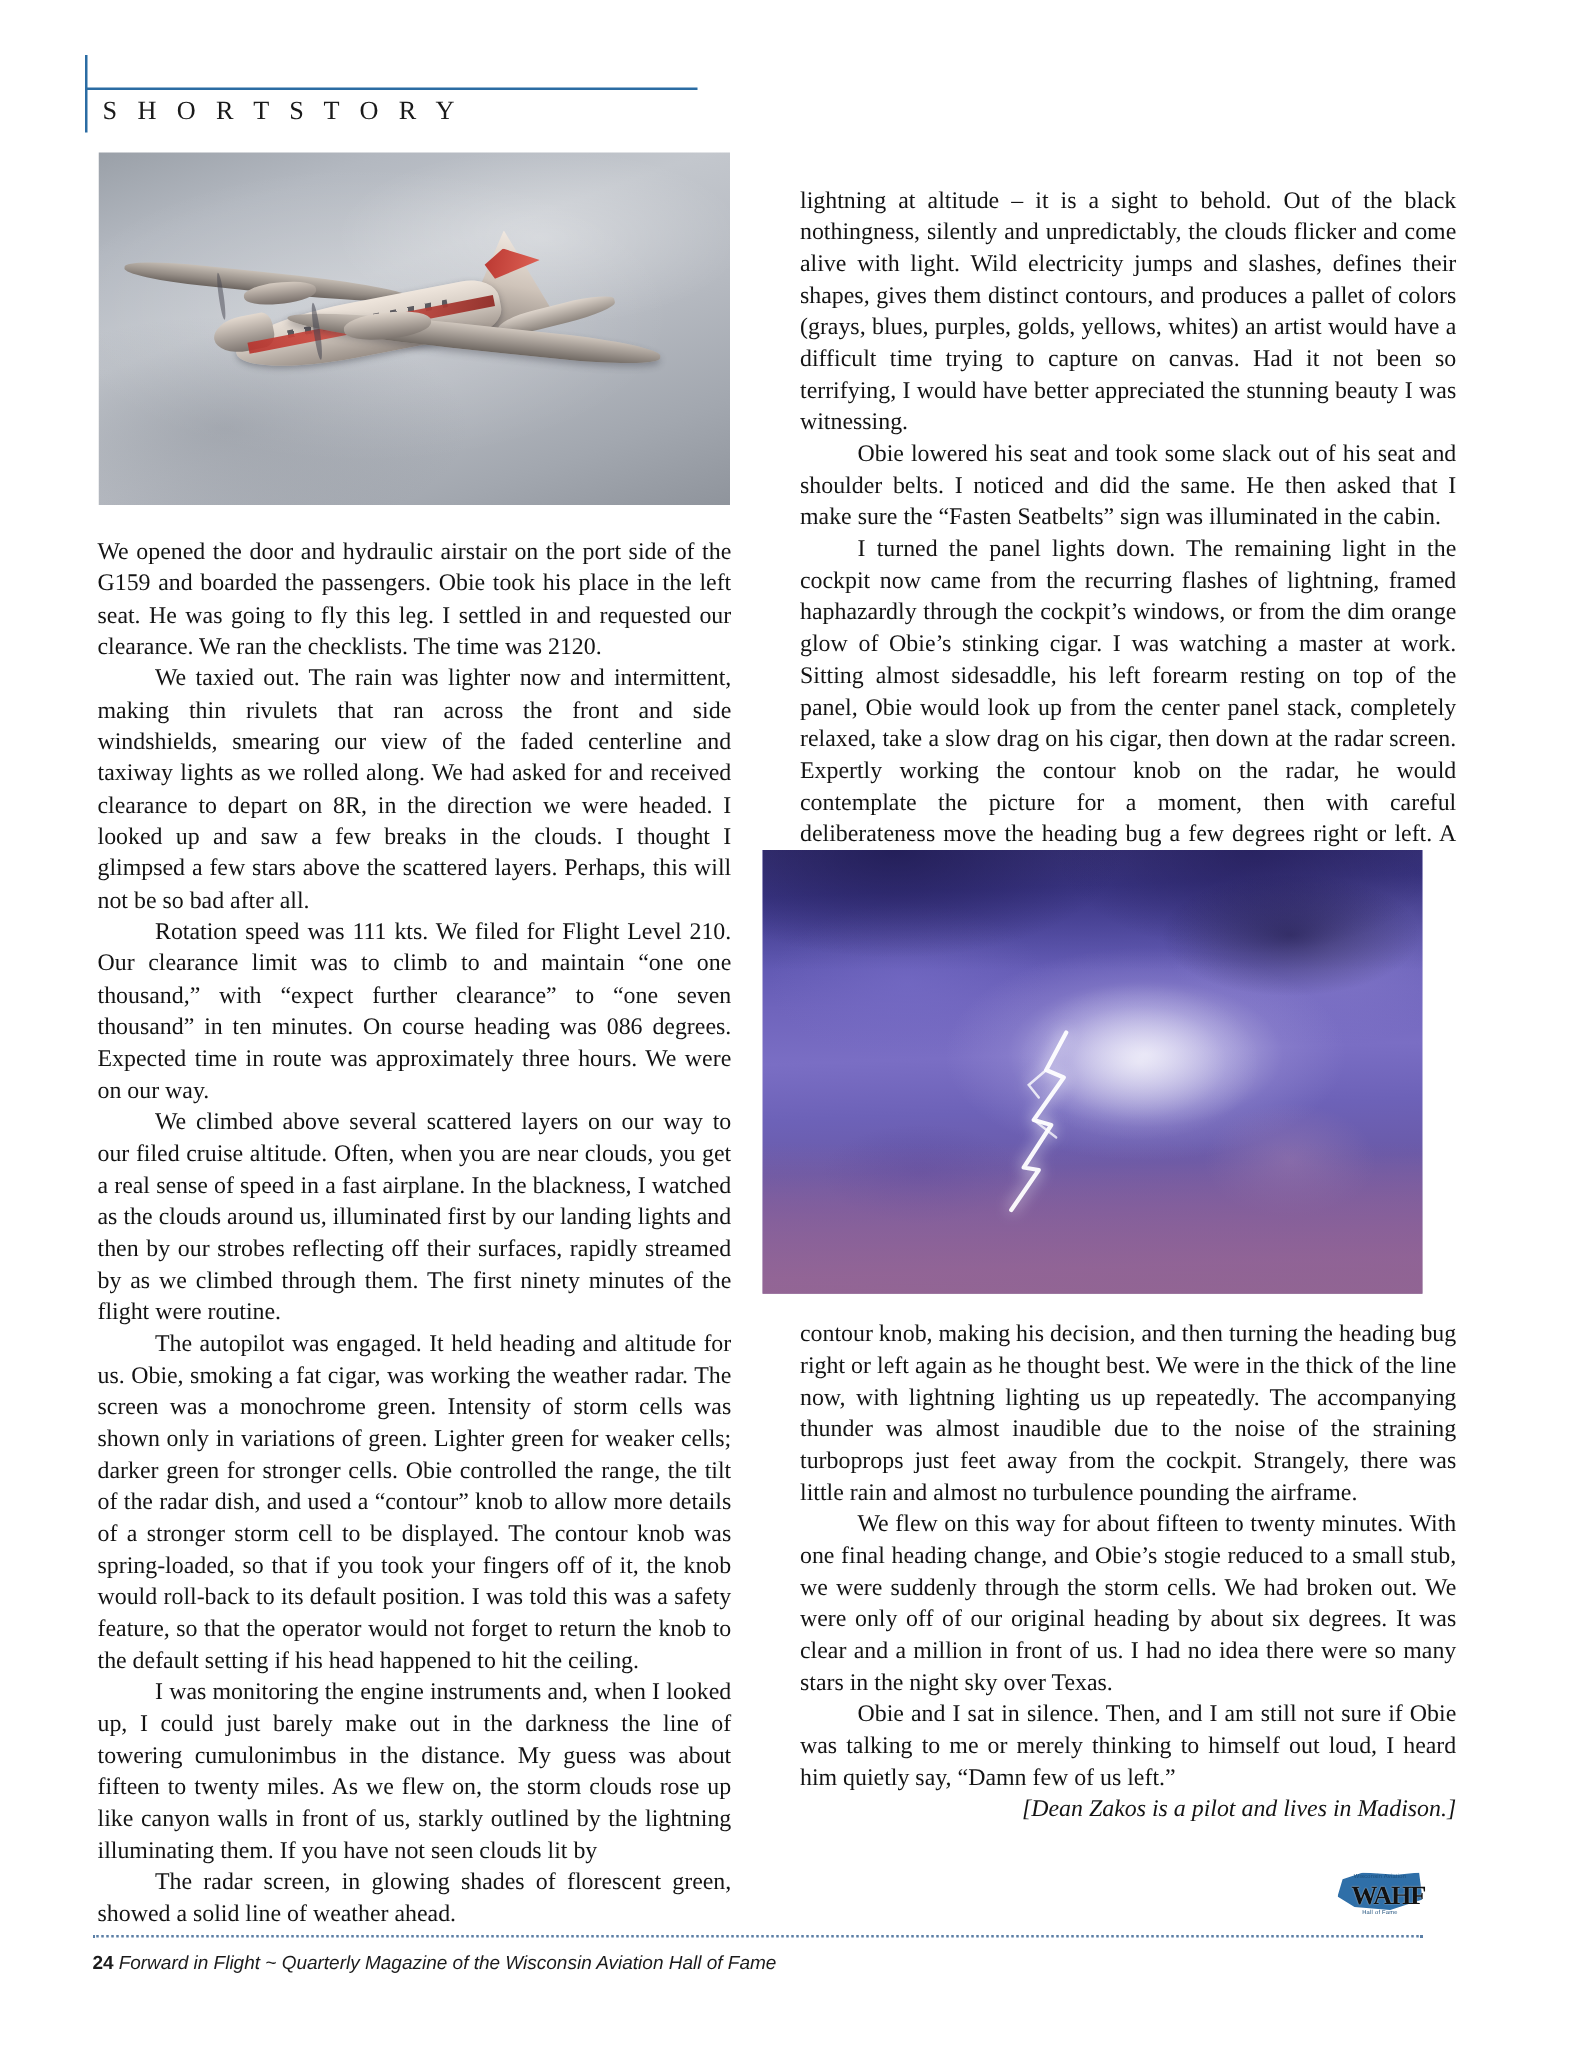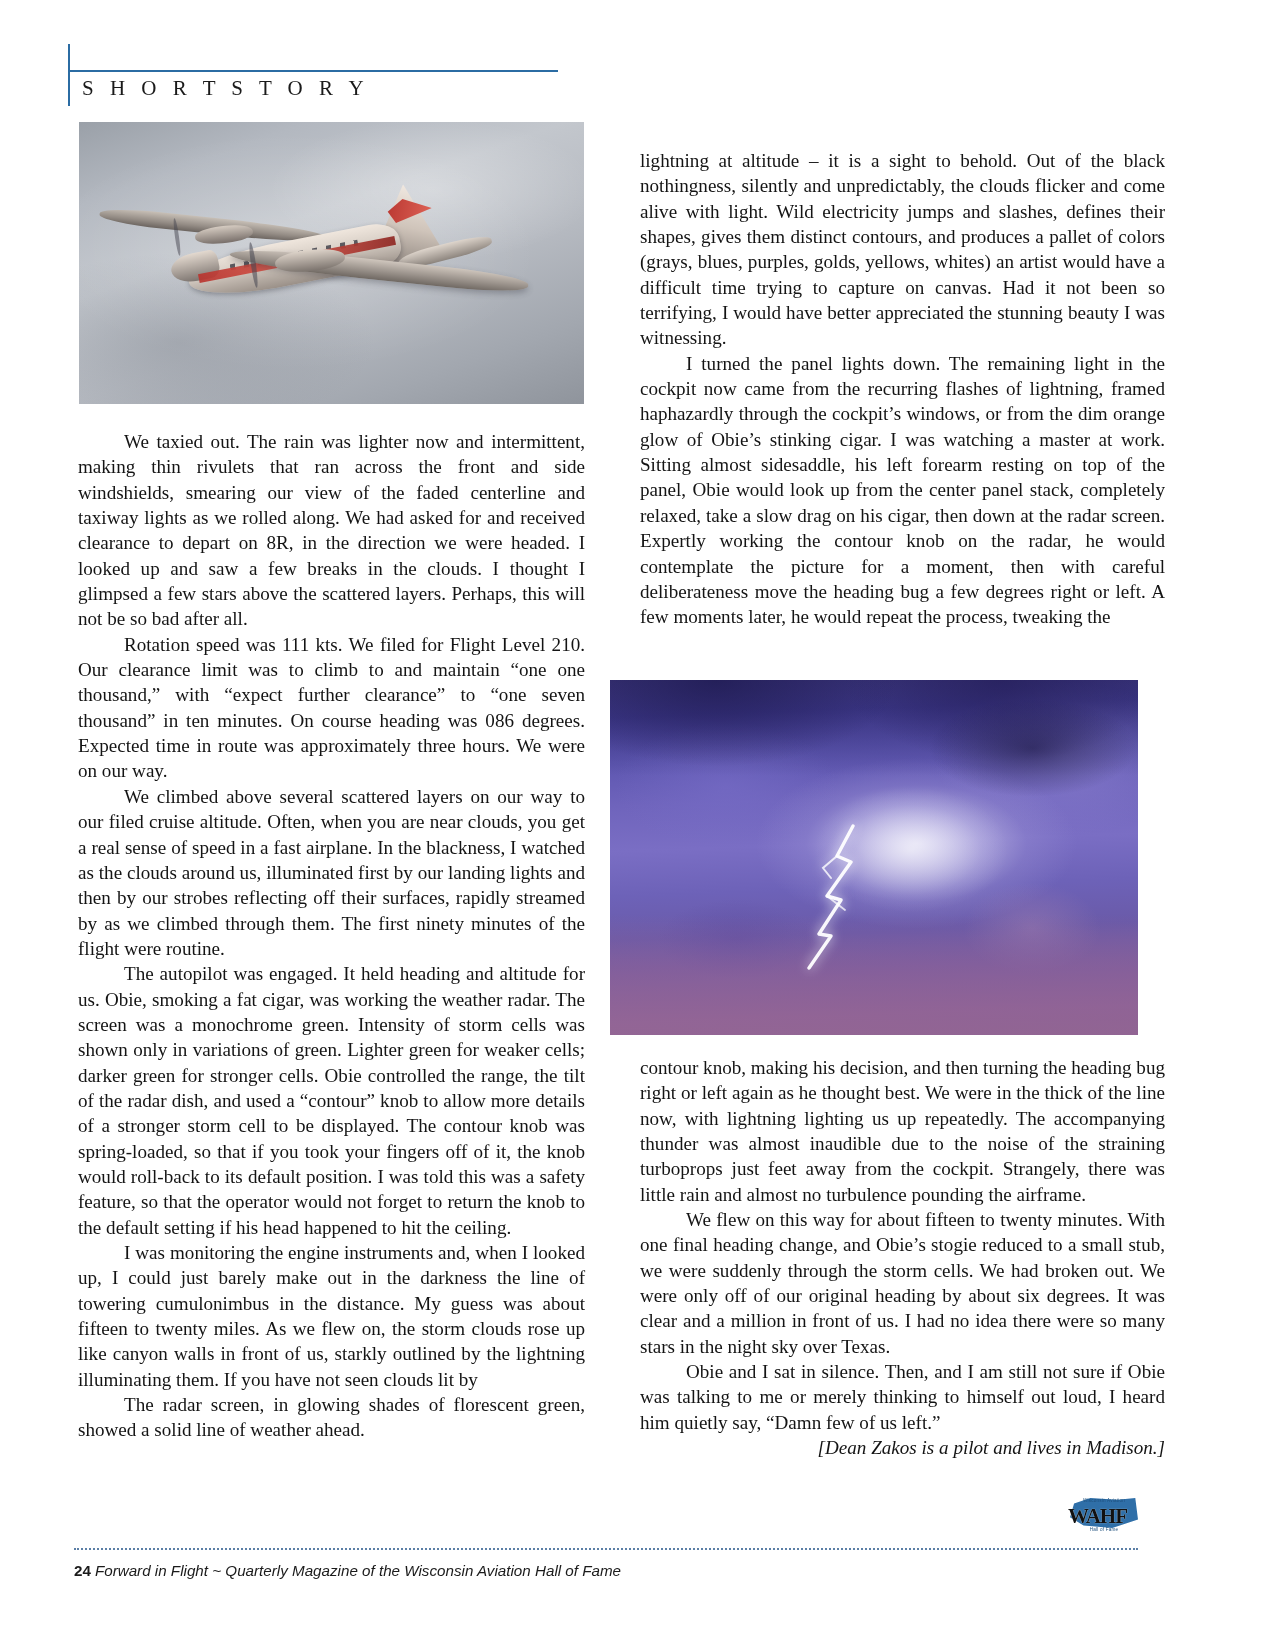--- a/index.html
+++ b/index.html
@@ -339,21 +339,21 @@
     position: absolute;
     left: 2px; top: 0;
     width: 68px; height: 30px;
     background: #2f6fa8;
     clip-path: polygon(6% 18%, 30% 0%, 70% 6%, 96% 0%, 100% 72%, 62% 100%, 20% 92%, 0% 64%);
   }
   .wahf .mark {
     position: absolute;
     left: 0; top: 6px;
     width: 72px;
-    text-align: left;
+    text-align: right;
     font-family: "Liberation Serif", serif;
     font-weight: bold;
     font-size: 21px;
     letter-spacing: -1px;
     color: #111;
     text-shadow: 0 0 1px rgba(255,255,255,0.9);
   }
   .wahf .sub-top {
     position: absolute;
     left: 0; top: 0;
@@ -397,30 +397,32 @@
     <div class="plane-body"></div>
     <div class="plane-nose"></div>
     <div class="plane-windows"></div>
     <div class="plane-stripe"></div>
     <div class="plane-wing-near"></div>
     <div class="plane-engine-a"></div>
     <div class="plane-prop-a"></div>
   </div>
 
   <div class="col col-left" style="top:429px;">
+    <p class="noindent">We opened the door and hydraulic airstair on the port side of the G159 and boarded the passengers.  Obie took his place in the left seat.  He was going to fly this leg.  I settled in and requested our clearance.  We ran the checklists.  The time was 2120.</p>
     <p>We taxied out.  The rain was lighter now and intermittent, making thin rivulets that ran across the front and side windshields, smearing our view of the faded centerline and taxiway lights as we rolled along.  We had asked for and received clearance to depart on 8R, in the direction we were headed.  I looked up and saw a few breaks in the clouds.  I thought I glimpsed a few stars above the scattered layers.  Perhaps, this will not be so bad after all.</p>
     <p>Rotation speed was 111 kts. We filed for Flight Level 210. Our clearance limit was to climb to and maintain “one one thousand,” with “expect further clearance” to “one seven thousand” in ten minutes. On course heading was 086 degrees. Expected time in route was approximately three hours. We were on our way.</p>
     <p>We climbed above several scattered layers on our way to our filed cruise altitude.  Often, when you are near clouds, you get a real sense of speed in a fast airplane.  In the blackness, I watched as the clouds around us, illuminated first by our landing lights and then by our strobes reflecting off their surfaces, rapidly streamed by as we climbed through them.  The first ninety minutes of the flight were routine.</p>
     <p>The autopilot was engaged.  It held heading and altitude for us.  Obie, smoking a fat cigar, was working the weather radar.  The screen was a monochrome green.  Intensity of storm cells was shown only in variations of green.  Lighter green for weaker cells; darker green for stronger cells.  Obie controlled the range, the tilt of the radar dish, and used a “contour” knob to allow more details of a stronger storm cell to be displayed.  The contour knob was spring-loaded, so that if you took your fingers off of it, the knob would roll-back to its default position.  I was told this was a safety feature, so that the operator would not forget to return the knob to the default setting if his head happened to hit the ceiling.</p>
     <p>I was monitoring the engine instruments and, when I looked up, I could just barely make out in the darkness the line of towering cumulonimbus in the distance.  My guess was about fifteen to twenty miles.  As we flew on, the storm clouds rose up like canyon walls in front of us, starkly outlined by the lightning illuminating them.  If you have not seen clouds lit by</p>
     <p>The radar screen, in glowing shades of florescent green, showed a solid line of weather ahead.</p>
   </div>
 
   <div class="col col-right" style="top:148px;">
     <p class="noindent">lightning at altitude – it is a sight to behold.  Out of the black nothingness, silently and unpredictably, the clouds flicker and come alive with light.  Wild electricity jumps and slashes, defines their shapes, gives them distinct contours, and produces a pallet of colors (grays, blues, purples, golds, yellows, whites) an artist would have a difficult time trying to capture on canvas.  Had it not been so terrifying, I would have better appreciated the stunning beauty I was witnessing.</p>
+    <p>Obie lowered his seat and took some slack out of his seat and shoulder belts.  I noticed and did the same.  He then asked that I make sure the “Fasten Seatbelts” sign was illuminated in the cabin.</p>
     <p>I turned the panel lights down.  The remaining light in the cockpit now came from the recurring flashes of lightning, framed haphazardly through the cockpit’s windows, or from the dim orange glow of Obie’s stinking cigar.  I was watching a master at work.  Sitting almost sidesaddle, his left forearm resting on top of the panel, Obie would look up from the center panel stack, completely relaxed, take a slow drag on his cigar, then down at the radar screen.  Expertly working the contour knob on the radar, he would contemplate the picture for a moment, then with careful deliberateness move the heading bug a few degrees right or left.  A few moments later, he would repeat the process, tweaking the</p>
   </div>
 
   <div class="fig-storm">
     <div class="dark-top"></div>
     <div class="dark-band"></div>
     <div class="glow"></div>
     <div class="wash-a"></div>
     <div class="wash-b"></div>
     <div class="mauve"></div>

